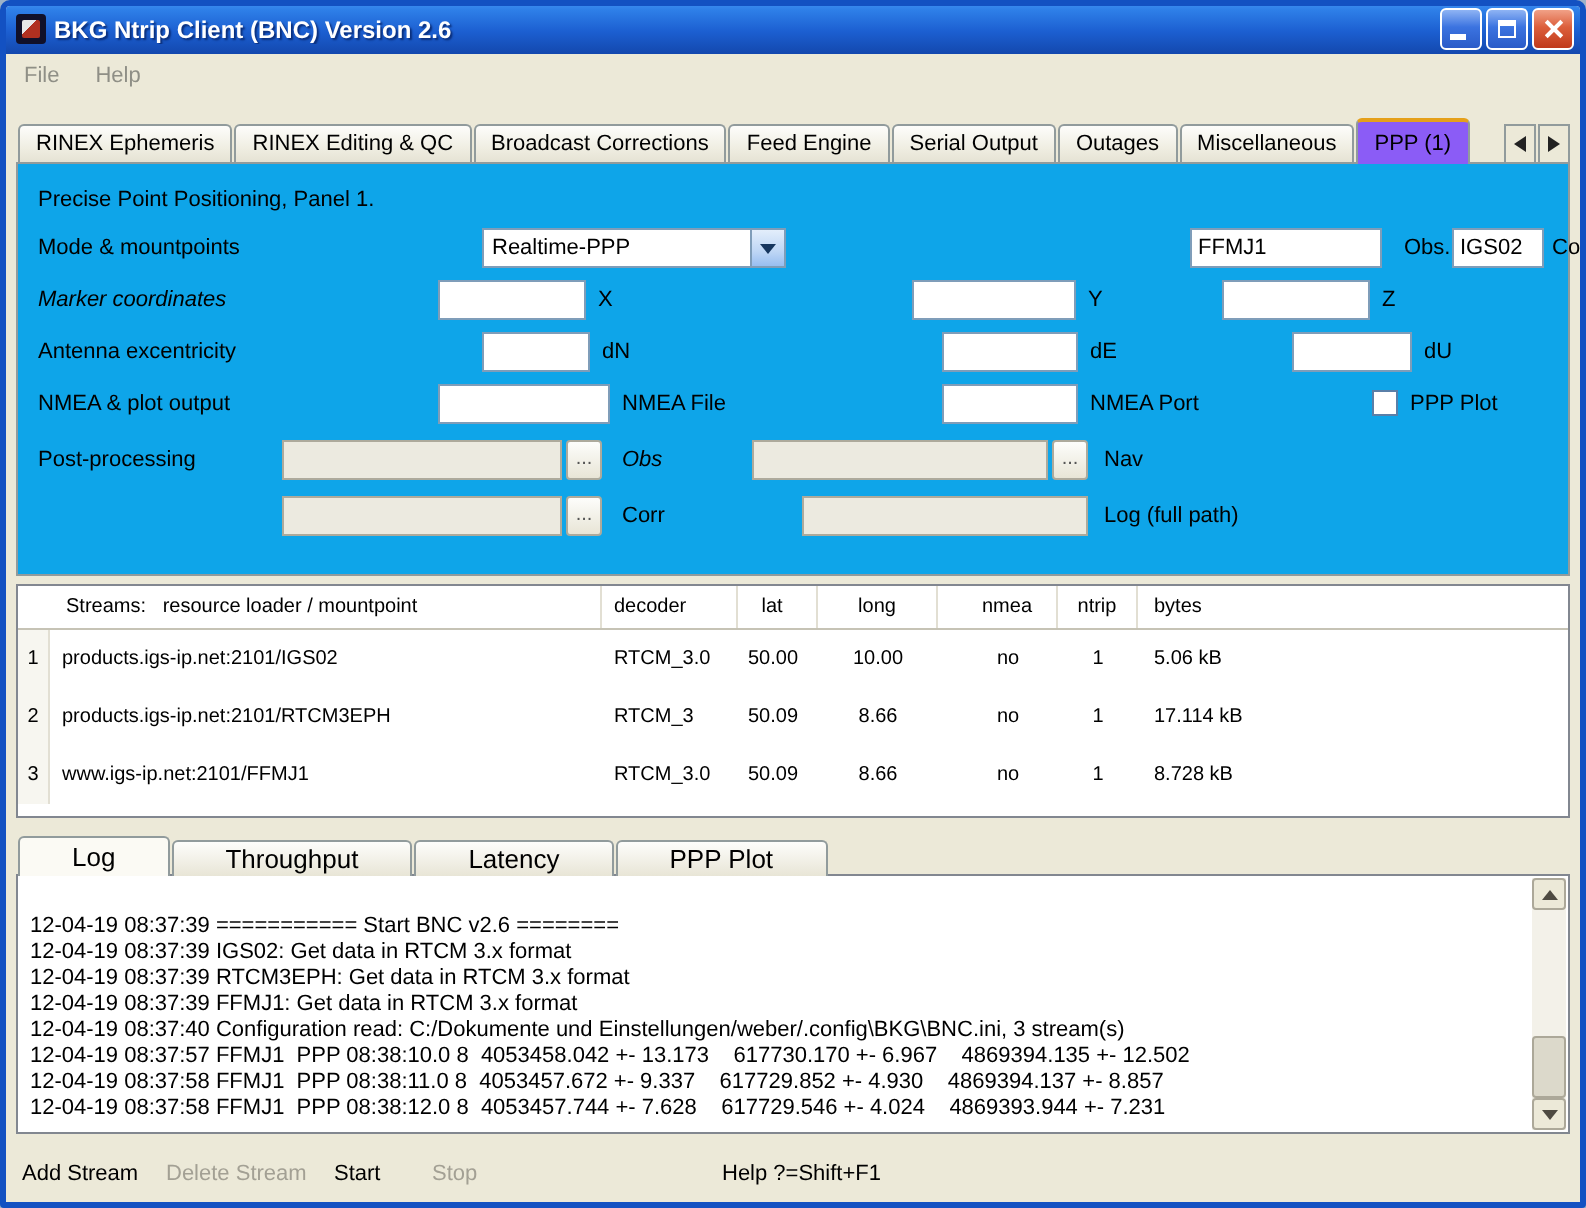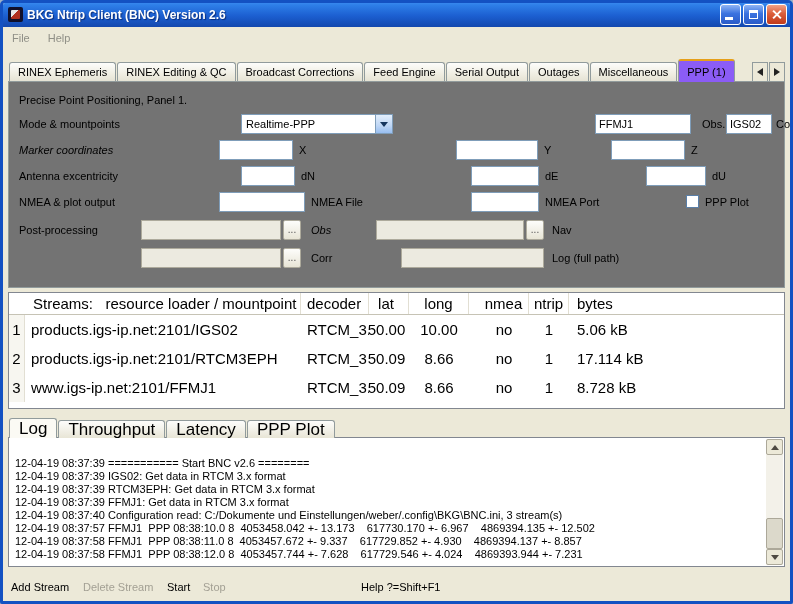--- a/index.html
+++ b/index.html
@@ -42,52 +42,52 @@
     margin-right:1px; color:#000;
   }
   .tab.active { height:23px; line-height:22px; background:#8b5cf6; position:relative; z-index:3;
     border-top:2px solid #E5A01A; }
   .tab-scroll { position:absolute; top:59px; right:5px; display:flex; z-index:4; }
   .tsbtn { width:16px; height:20px; background:#ECE9D8; border:1px solid #919B9C; display:flex; align-items:center; justify-content:center; margin-left:1px; }
   .arr-left  { width:0; height:0; border-top:4px solid transparent; border-bottom:4px solid transparent; border-right:6px solid #222; }
   .arr-right { width:0; height:0; border-top:4px solid transparent; border-bottom:4px solid transparent; border-left:6px solid #222; }
   
   .panel { position:absolute; top:78px; left:5px; width:777px; height:207px;
-    background:#737373; border:1px solid #919B9C; z-index:2; }
+    background:#0ea5e9; border:1px solid #919B9C; z-index:2; }
   .panel .row-label { position:absolute; font-size:11px; color:#000; line-height:20px; white-space:nowrap; }
   .inp { position:absolute; height:20px; border:1px solid #7F9DB9; background:#fff; font-size:11px;
     font-family:"Liberation Sans", sans-serif; padding:0 3px; }
   .inp.dis { background:#ECEAE0; border-color:#ADAA9C; color:#7c7a70; }
   .dots { position:absolute; width:18px; height:20px; font-size:10px; line-height:16px; text-align:center;
     background:linear-gradient(180deg,#FDFDFB,#E8E5D6); border:1px solid #ADAA9C; border-radius:2px; color:#555; }
   .combo { position:absolute; height:20px; border:1px solid #7F9DB9; background:#fff; display:flex; align-items:center; }
   .combo-text { flex:1; font-size:11px; padding:0 4px; white-space:nowrap; overflow:hidden; }
   .combo-btn { width:17px; height:100%; border-left:1px solid #7F9DB9;
     background:linear-gradient(180deg,#E3EEFB 0%,#BED6F5 60%,#98BEF0 100%);
     display:flex; align-items:center; justify-content:center; flex:none; }
   .combo-arr { width:0; height:0; border-left:4px solid transparent; border-right:4px solid transparent; border-top:5px solid #16365e; }
   .checkbox { position:absolute; width:13px; height:13px; background:#fff; border:1px solid #5A7FA8; }
   
-  .table { position:absolute; top:289px; left:5px; width:777px; height:117px; background:#fff; border:1px solid #828790; font-size:15px; }
+  .table { position:absolute; top:289px; left:5px; width:777px; height:117px; background:#fff; border:1px solid #828790; font-size:10px; }
   .thead { position:relative; height:22px; border-bottom:1px solid #C6C3B5; background:#fff; }
   .trow  { position:relative; height:29px; }
   .cell { position:absolute; top:0; bottom:0; white-space:pre; overflow:hidden; }
   .thead .cell { line-height:21px; border-right:1px solid #E2DFD3; }
   .trow  .cell { line-height:29px; }
   .c-num     { left:0;   width:16px;  text-align:center; color:#000; background:#F7F6F0; border-right:1px solid #E2DFD3; }
   .c-mount   { left:16px; width:276px; padding-left:6px; }
   .c-decoder { left:292px; width:68px; padding-left:6px; }
   .c-lat     { left:355px; width:45px; text-align:center; }
   .c-long    { left:400px; width:60px; text-align:center; }
   .c-nmea    { left:470px; width:50px; text-align:center; }
   .c-ntrip   { left:520px; width:40px; text-align:center; }
   .c-bytes   { left:560px; right:0; padding-left:8px; border-right:none !important; }
   
   .btabs { position:absolute; top:415px; left:6px; display:flex; align-items:flex-end; z-index:2; }
-  .btab { height:18px; line-height:17px; padding:0 9px; font-size:17px;
+  .btab { height:18px; line-height:17px; padding:0 26px; font-size:13px;
     border:1px solid #919B9C; border-bottom:none; border-radius:3px 3px 0 0;
     background:linear-gradient(180deg,#FDFDFB 0%,#E8E5D6 100%); margin-right:1px; }
   .btab.active { height:20px; line-height:19px; background:#FBFAF4; position:relative; z-index:3; }
   
   .logbox { position:absolute; top:434px; left:5px; width:777px; height:130px; background:#fff; border:1px solid #828790; }
   .log-lines { position:absolute; top:0; left:0; right:18px; bottom:0; padding:19px 4px 4px 6px; overflow:hidden; }
   .log-line { font-size:11px; line-height:13px; white-space:pre; color:#000; font-family:"Liberation Sans", sans-serif; }
   .scrollbar { position:absolute; top:1px; right:1px; bottom:1px; width:17px; background:#F3F1E9; }
   .sb-btn { position:absolute; left:0; width:17px; height:16px; background:#ECE9D8; border:1px solid #ACA899; border-radius:2px;
     display:flex; align-items:center; justify-content:center; }
@@ -268,17 +268,17 @@
       <span class="sb-btn sb-down">
           <span class="tri-down"></span>
         </span>
     </div>
   </div>
 
   <div class="actionbar">
     <span class="action enabled" style="left:8px;">Add Stream</span>
     <span class="action disabled" style="left:80px;">Delete Stream</span>
     <span class="action enabled" style="left:164px;">Start</span>
-    <span class="action disabled" style="left:200px;">Stop</span>
+    <span class="action disabled" style="left:213px;">Stop</span>
     <span class="action enabled" style="left:358px;">Help ?=Shift+F1</span>
   </div>
 
 </div>
 
 </body></html>

